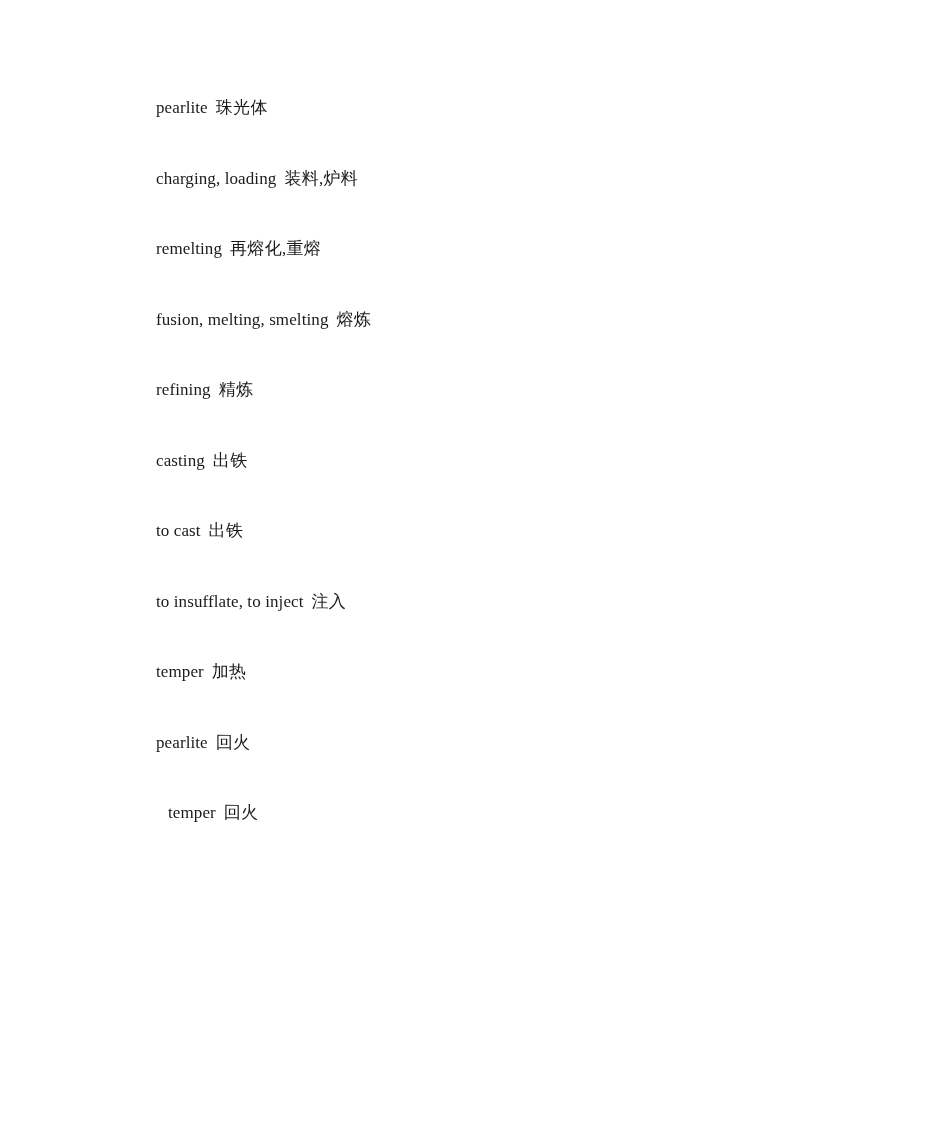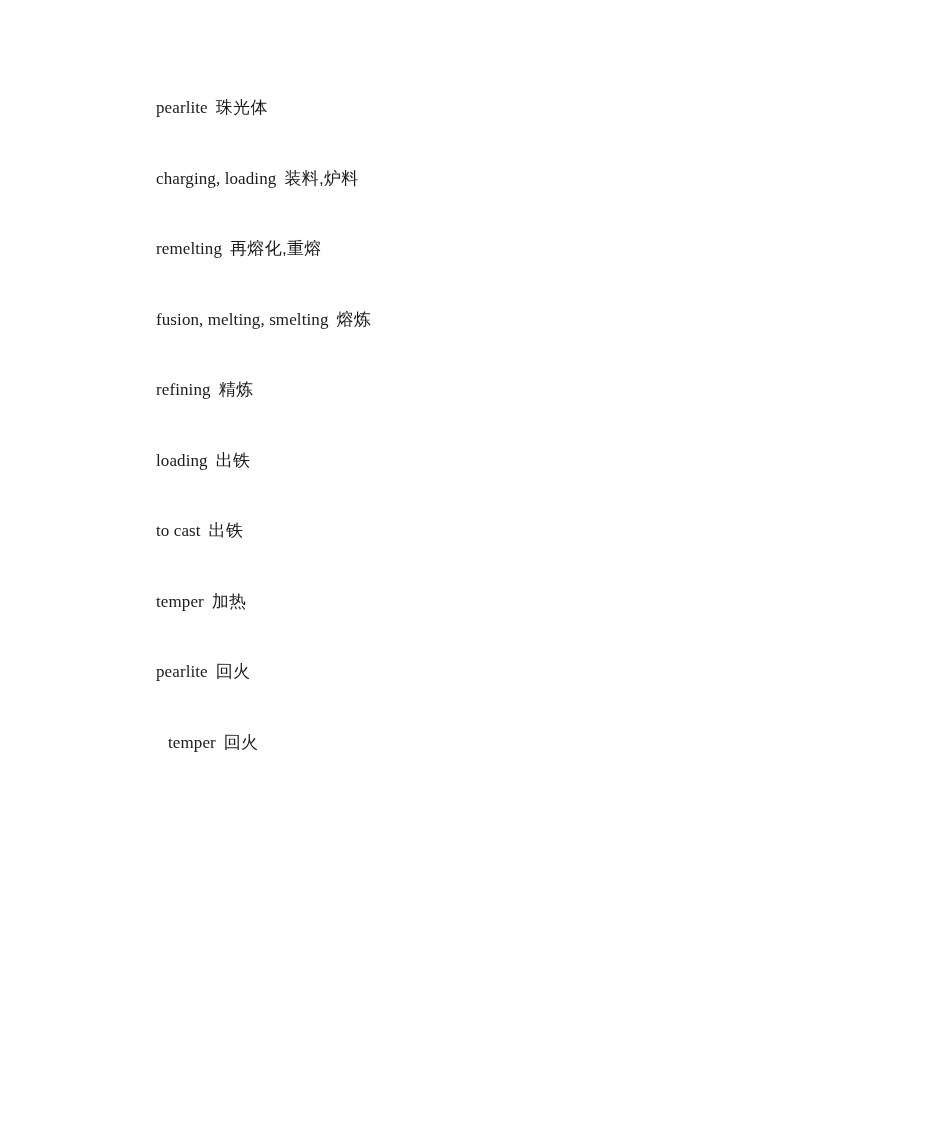--- a/index.html
+++ b/index.html
@@ -48,21 +48,21 @@
   .term {
     font-family: Liberation Serif, serif;
   }
 
   .gloss-gap {
     display: inline-block;
     width: 8px;
   }
 
   .gloss {
-    font-family: Liberation Sans, sans-serif;
+    font-family: Liberation Serif, serif;
     letter-spacing: 0.3px;
   }
 </style>
 </head>
 <body>
 
 <div class="page">
   <div class="doc-body">
 
     <p class="entry">
@@ -79,28 +79,31 @@
 
     <p class="entry">
       <span class="term">fusion, melting, smelting</span><span class="gloss-gap"></span><span class="gloss">熔炼</span>
     </p>
 
     <p class="entry">
       <span class="term">refining</span><span class="gloss-gap"></span><span class="gloss">精炼</span>
     </p>
 
     <p class="entry">
-      <span class="term">loading</span><span class="gloss-gap"></span><span class="gloss">出铁</span>
+      <span class="term">casting</span><span class="gloss-gap"></span><span class="gloss">出铁</span>
     </p>
 
     <p class="entry">
       <span class="term">to cast</span><span class="gloss-gap"></span><span class="gloss">出铁</span>
     </p>
 
 
+    <p class="entry">
+      <span class="term">to insufflate, to inject</span><span class="gloss-gap"></span><span class="gloss">注入</span>
+    </p>
 
     <p class="entry">
       <span class="term">temper</span><span class="gloss-gap"></span><span class="gloss">加热</span>
     </p>
 
 
     <p class="entry">
       <span class="term">pearlite</span><span class="gloss-gap"></span><span class="gloss">回火</span>
     </p>
 

